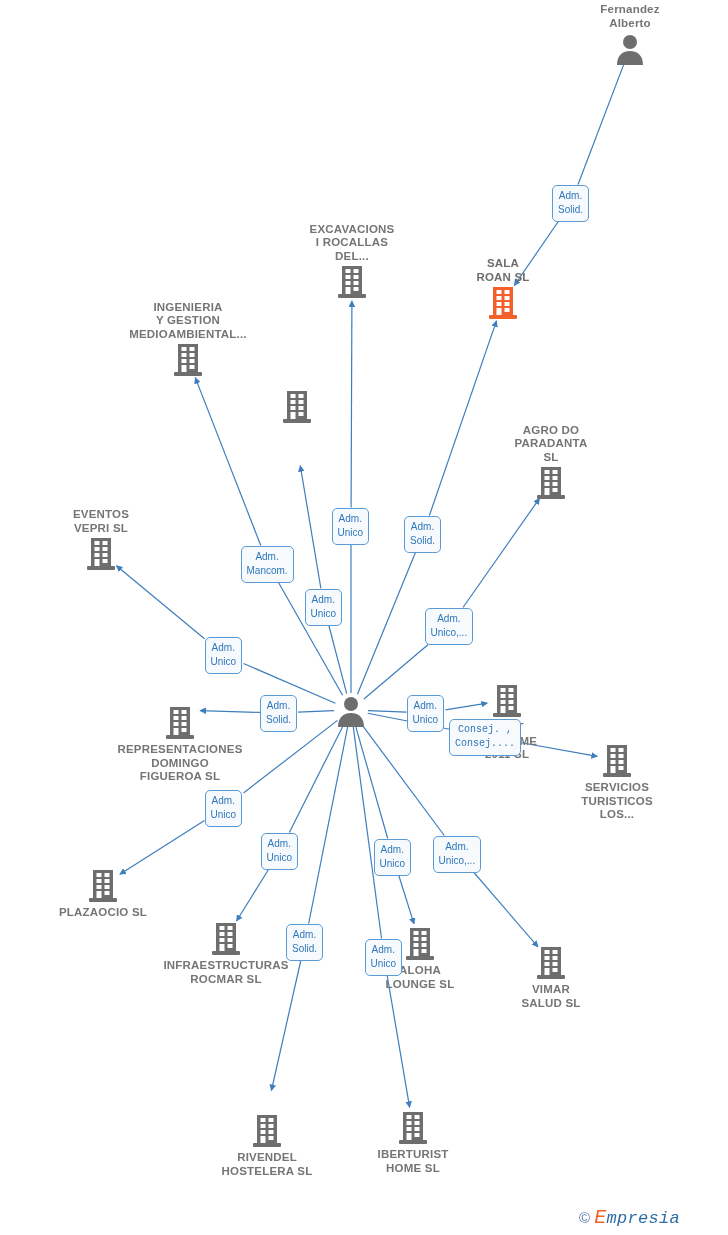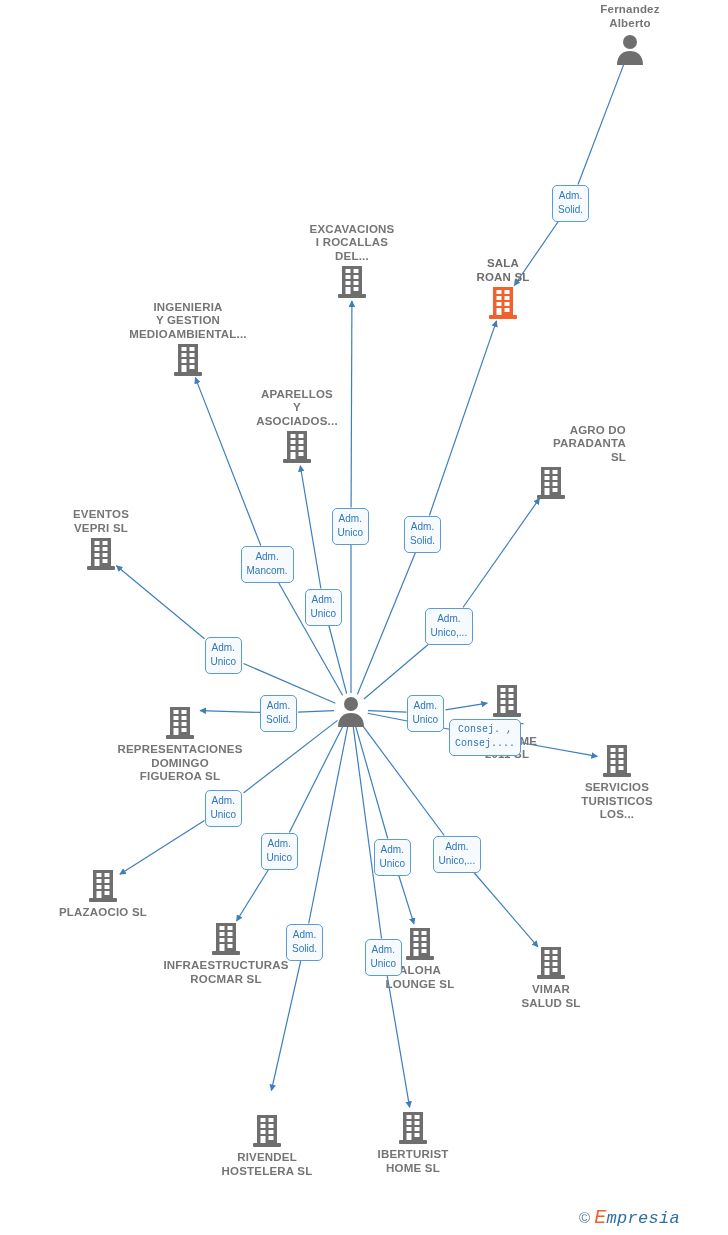--- a/index.html
+++ b/index.html
@@ -193,39 +193,36 @@
             <rect x="9.5" y="11" width="5" height="4"></rect>
             <rect x="17.5" y="11" width="5" height="4"></rect>
             <rect x="9.5" y="17" width="5" height="4"></rect>
             <rect x="17.5" y="17" width="5" height="4"></rect>
             <rect x="9.5" y="23" width="5" height="7"></rect>
             <rect x="17.5" y="23" width="5" height="4"></rect>
           </g>
         </svg>
       </div>
       <div class="node above" style="left: 297px; top: 387.5px;">
-        <span class="label">APARELLOS
-Y
-ASOCIADOS...</span>
-        <svg class="glyph" viewBox="0 0 32 36">
-          <rect x="6" y="2" width="20" height="28" fill="#6e6e6e"></rect>
-          <rect x="2" y="30" width="28" height="4" rx="1" fill="#6e6e6e"></rect>
-          <g fill="#ffffff">
-            <rect x="9.5" y="5" width="5" height="4"></rect>
-            <rect x="17.5" y="5" width="5" height="4"></rect>
-            <rect x="9.5" y="11" width="5" height="4"></rect>
-            <rect x="17.5" y="11" width="5" height="4"></rect>
-            <rect x="9.5" y="17" width="5" height="4"></rect>
-            <rect x="17.5" y="17" width="5" height="4"></rect>
-            <rect x="9.5" y="23" width="5" height="7"></rect>
-            <rect x="17.5" y="23" width="5" height="4"></rect>
-          </g>
-        </svg>
-      </div>
-      <div class="node above" style="left: 551px; top: 423.5px; text-align: right;">
+        <svg class="glyph" viewBox="0 0 32 36">
+          <rect x="6" y="2" width="20" height="28" fill="#6e6e6e"></rect>
+          <rect x="2" y="30" width="28" height="4" rx="1" fill="#6e6e6e"></rect>
+          <g fill="#ffffff">
+            <rect x="9.5" y="5" width="5" height="4"></rect>
+            <rect x="17.5" y="5" width="5" height="4"></rect>
+            <rect x="9.5" y="11" width="5" height="4"></rect>
+            <rect x="17.5" y="11" width="5" height="4"></rect>
+            <rect x="9.5" y="17" width="5" height="4"></rect>
+            <rect x="17.5" y="17" width="5" height="4"></rect>
+            <rect x="9.5" y="23" width="5" height="7"></rect>
+            <rect x="17.5" y="23" width="5" height="4"></rect>
+          </g>
+        </svg>
+      </div>
+      <div class="node above" style="left: 551px; top: 423.5px;">
         <span class="label">AGRO DO
 PARADANTA
 SL</span>
         <svg class="glyph" viewBox="0 0 32 36">
           <rect x="6" y="2" width="20" height="28" fill="#6e6e6e"></rect>
           <rect x="2" y="30" width="28" height="4" rx="1" fill="#6e6e6e"></rect>
           <g fill="#ffffff">
             <rect x="9.5" y="5" width="5" height="4"></rect>
             <rect x="17.5" y="5" width="5" height="4"></rect>
             <rect x="9.5" y="11" width="5" height="4"></rect>

